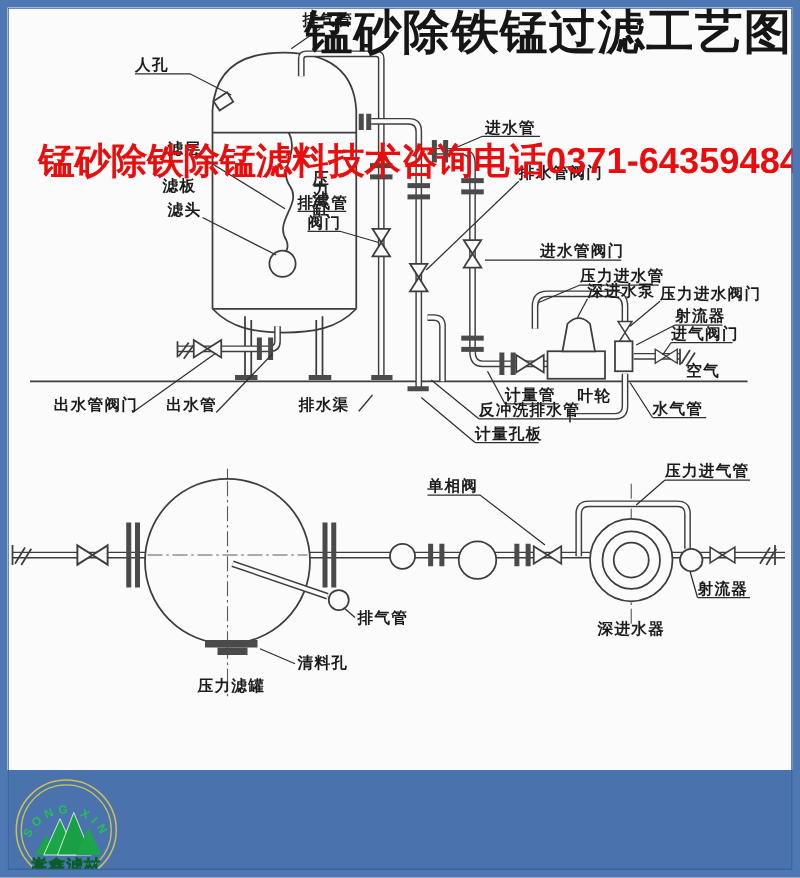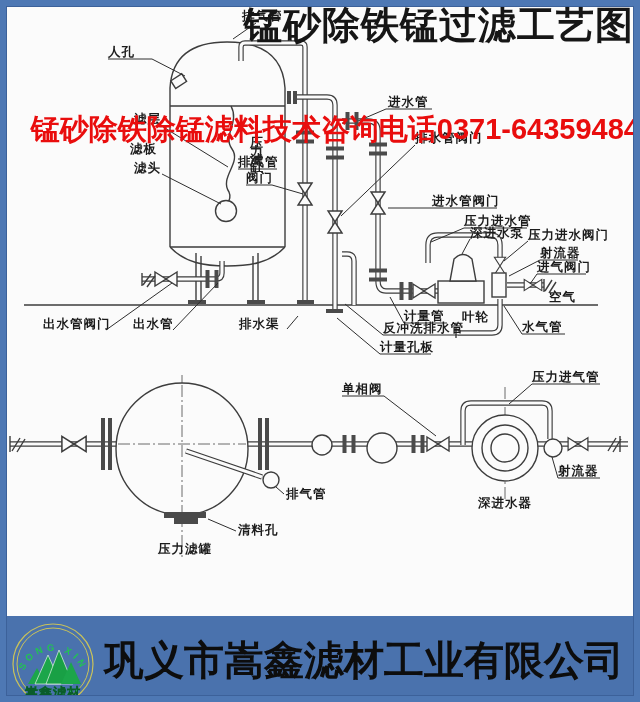--- a/index.html
+++ b/index.html
@@ -236,17 +236,16 @@
         <textPath href="#arcpath" startOffset="50%" text-anchor="middle">SONG XIN</textPath>
       </text>
       <g>
         <polygon points="20,64 29,48 38,64" fill="#1ca64a"></polygon>
         <polygon points="27,64 40,35 53,64" fill="#1ca64a" stroke="#e8f5e9" stroke-width="0.7"></polygon>
         <polygon points="38,64 51,30 65,64" fill="#19a045" stroke="#e8f5e9" stroke-width="0.7"></polygon>
         <polygon points="53,64 63,42 73,64" fill="#1ca64a"></polygon>
       </g>
       <text x="45" y="77" text-anchor="middle" font-size="13" font-weight="800" font-family="Liberation Sans,sans-serif" fill="#2bd361" stroke="#0a5c2a" stroke-width="0.5" letter-spacing="1">嵩鑫滤材</text>
     </svg>
-    <div class="company">巩义市嵩鑫滤材工业有限公司</div>
   </div>
 
   <div class="frame"></div>
 </div>
 
 </body></html>

